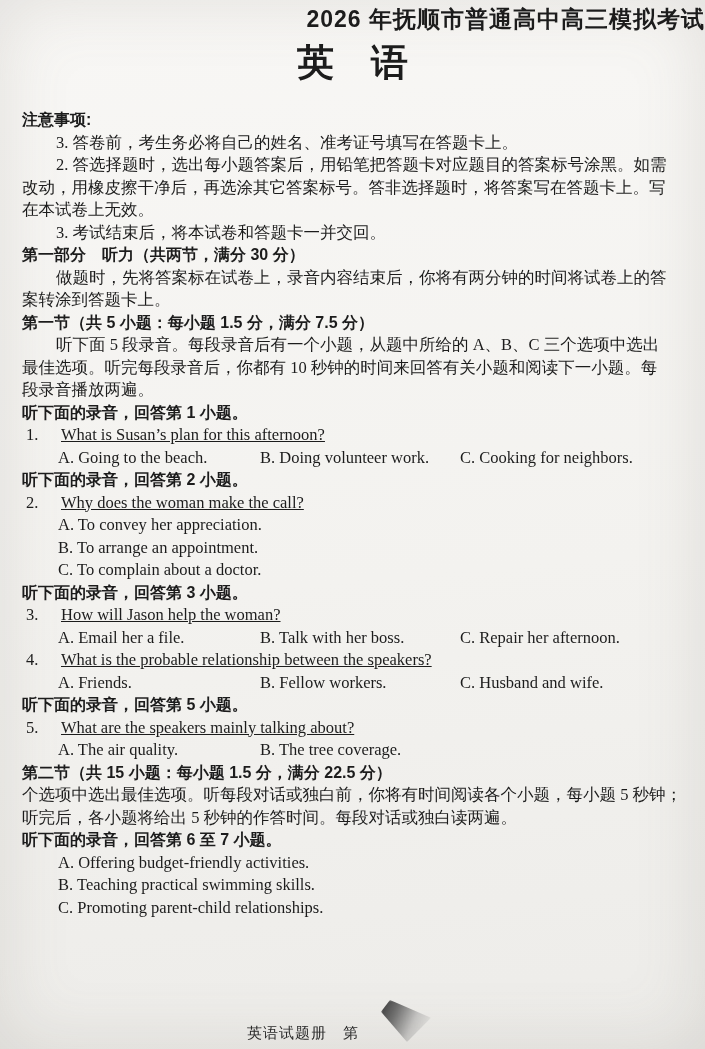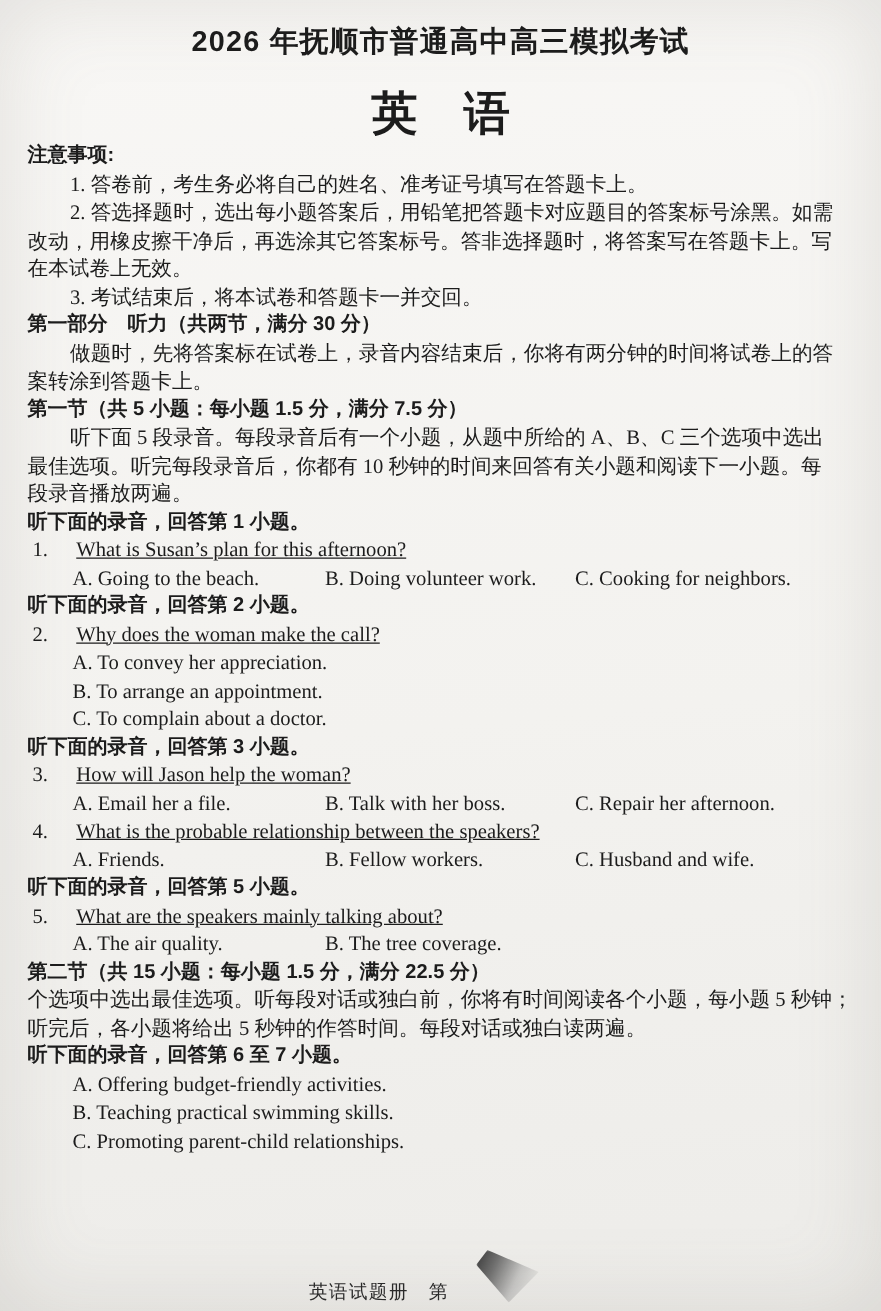--- a/index.html
+++ b/index.html
@@ -8,32 +8,32 @@
     width:705px;height:1049px;
     margin:0 auto;
     background:linear-gradient(175deg,#f8f7f5 0%,#f3f2ef 55%,#edecE9 100%);
     box-shadow:inset 0 0 70px rgba(110,105,95,0.16);
     font-family:"Liberation Serif","DejaVu Serif",serif;
     color:#1c1c1c;
     overflow:hidden;
   }
   .content{padding:0 22px;}
   .t1{
-    text-align:center;
+    text-align:right;
     font-family:"Liberation Sans","DejaVu Sans",sans-serif;
     font-weight:700;font-size:23px;letter-spacing:1px;
-    padding-top:17px;line-height:32px;
+    padding-top:3px;line-height:32px;
   }
   .t2{
     text-align:center;
     font-family:"Liberation Sans","DejaVu Sans",sans-serif;
     font-weight:700;font-size:37px;line-height:46px;
-    margin-top:19px;
+    margin-top:5px;
   }
-  .lines{}
+  .lines{margin-top:23px;}
   .line{font-size:16.5px;line-height:22.5px;white-space:nowrap;}
   .b{font-family:"Liberation Sans","DejaVu Sans",sans-serif;font-weight:700;font-size:16px;}
   .ind{text-indent:34px;}
   .q{padding-left:4px;text-decoration:underline;}
   .qnum{display:inline-block;width:35px;}
   .optrow{display:flex;padding-left:36px;}
   .oA{width:202px;}
   .oB{width:200px;}
   .oC{flex:1;}
   .optstack{padding-left:36px;}
@@ -51,21 +51,21 @@
 </style>
 </head>
 <body>
 
 <div class="page">
   <div class="t1">2026 年抚顺市普通高中高三模拟考试</div>
   <div class="t2">英　语</div>
 
   <div class="content lines">
     <div class="line b">注意事项:</div>
-    <div class="line ind">1. 答卷前，考生务必将自己的姓名、准考证号填写在答题卡上。</div>
+    <div class="line ind">3. 答卷前，考生务必将自己的姓名、准考证号填写在答题卡上。</div>
     <div class="line ind">2. 答选择题时，选出每小题答案后，用铅笔把答题卡对应题目的答案标号涂黑。如需</div>
     <div class="line">改动，用橡皮擦干净后，再选涂其它答案标号。答非选择题时，将答案写在答题卡上。写</div>
     <div class="line">在本试卷上无效。</div>
     <div class="line ind">3. 考试结束后，将本试卷和答题卡一并交回。</div>
 
     <div class="line b">第一部分　听力（共两节，满分 30 分）</div>
     <div class="line ind">做题时，先将答案标在试卷上，录音内容结束后，你将有两分钟的时间将试卷上的答</div>
     <div class="line">案转涂到答题卡上。</div>
 
     <div class="line b">第一节（共 5 小题：每小题 1.5 分，满分 7.5 分）</div>

